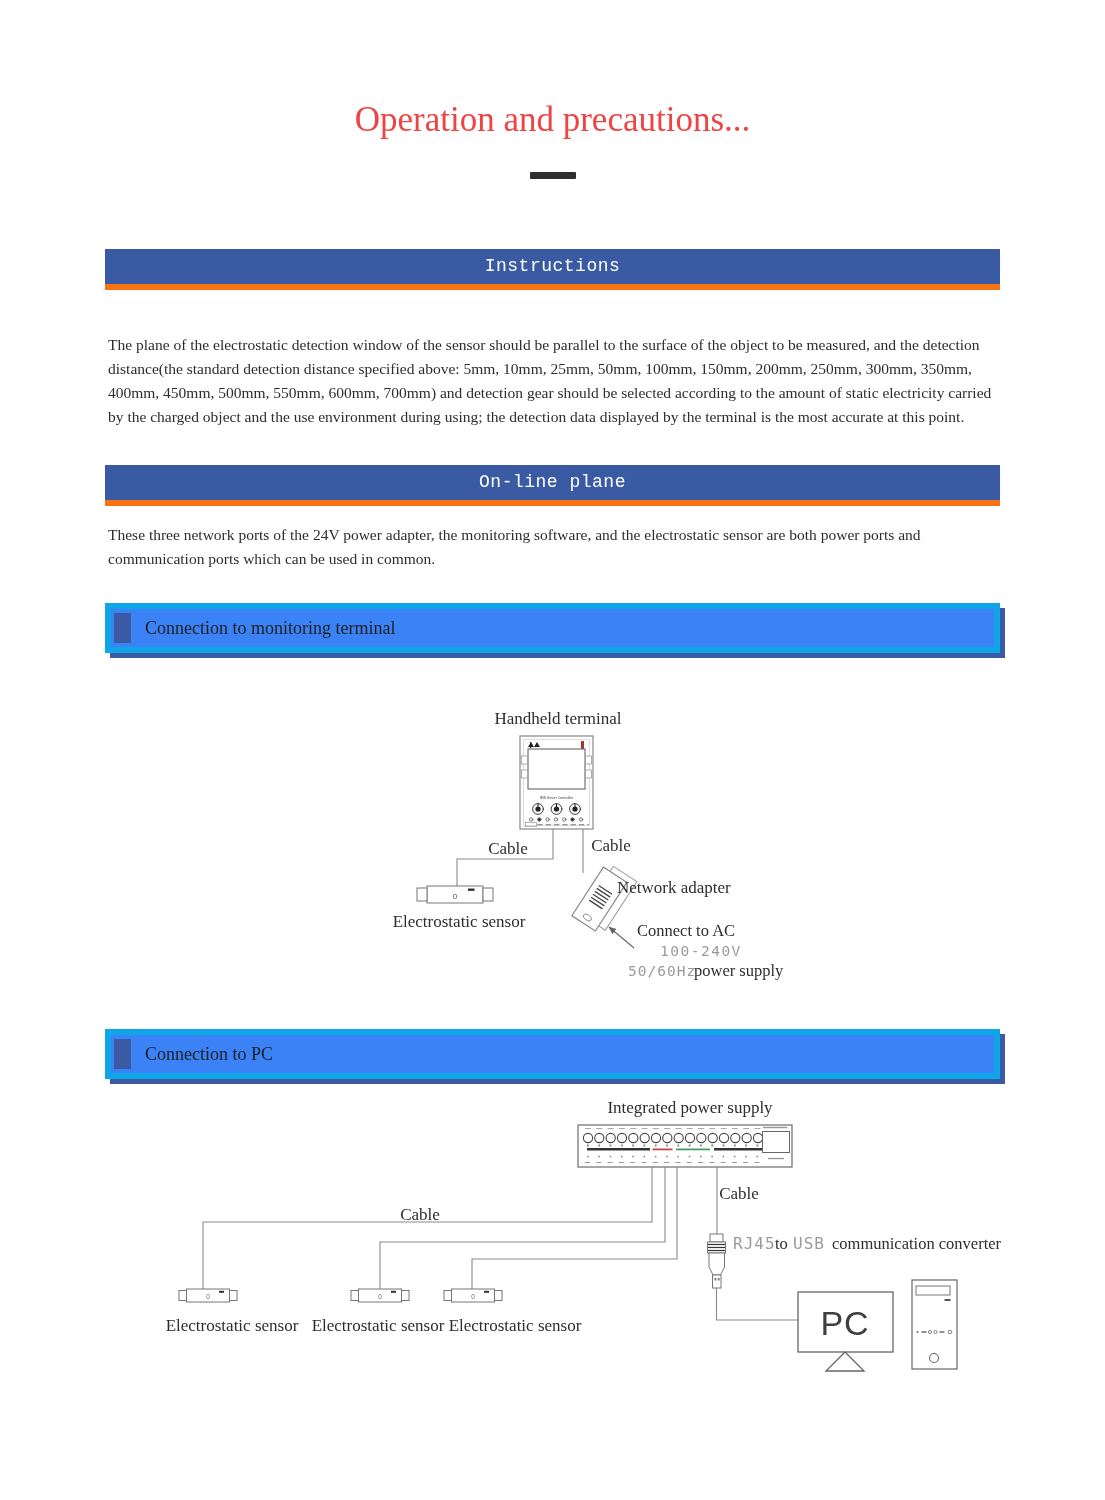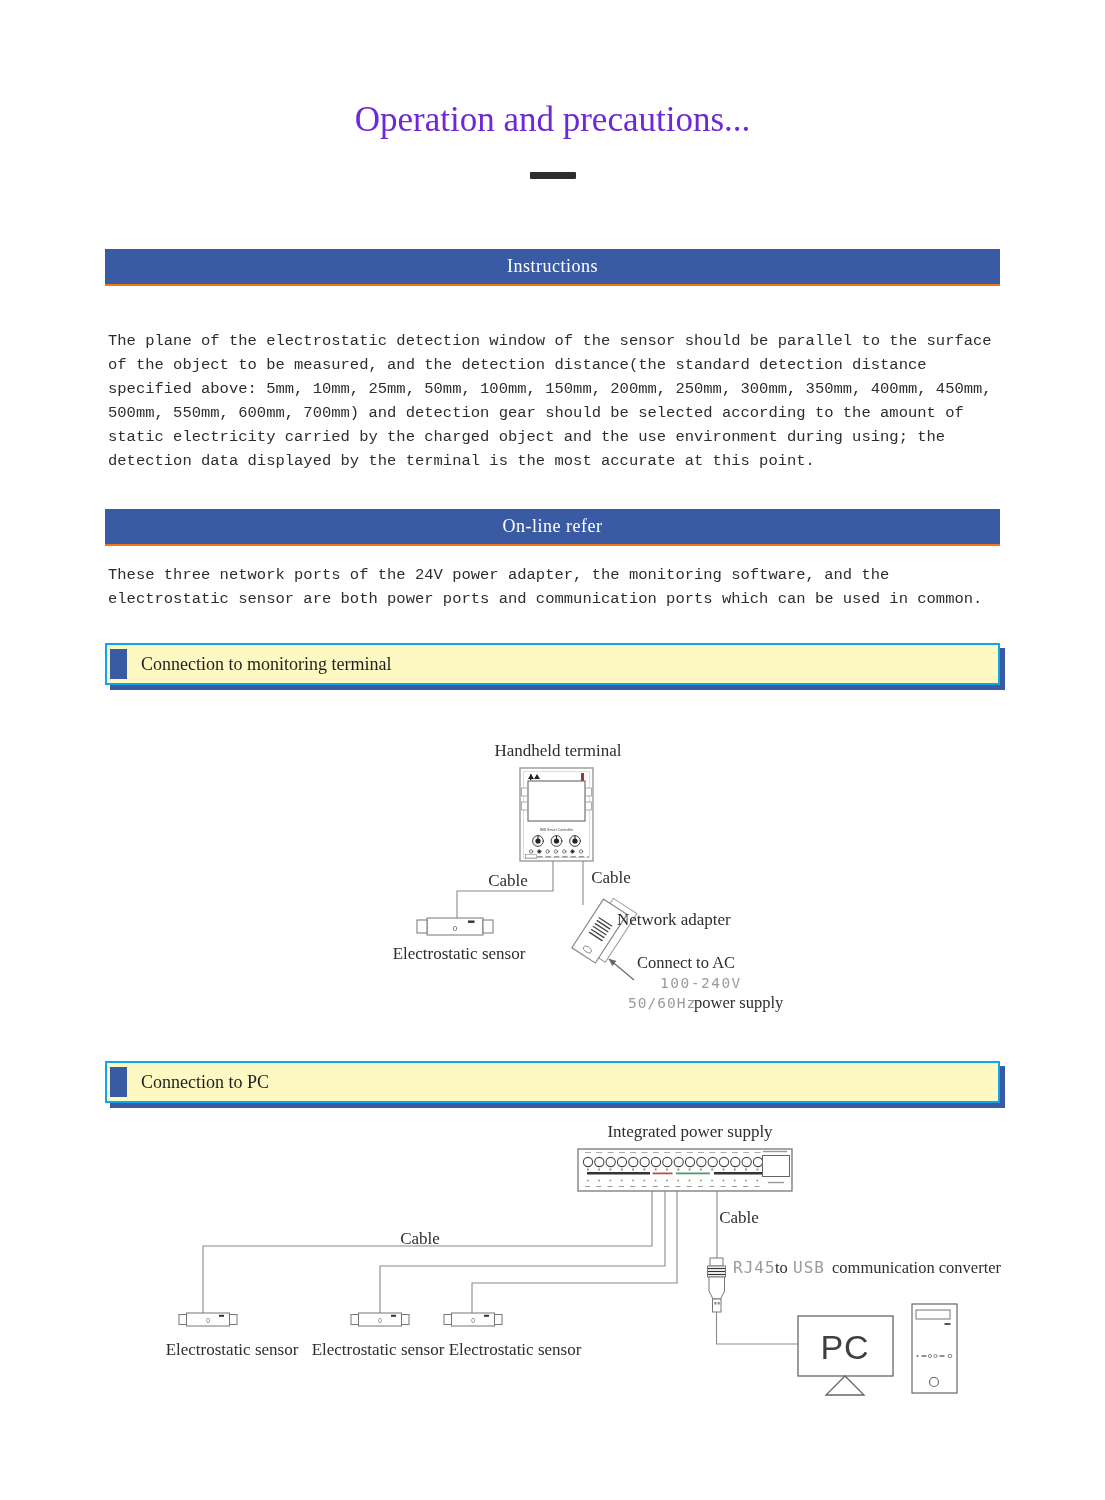--- a/index.html
+++ b/index.html
@@ -10,60 +10,61 @@
     color:#2d2d2d;
     overflow:hidden;
   }
   .content { width:895px; margin:0 auto; }
 
   .page-title {
     margin:100px 0 12px 0;
     text-align:center;
     font-size:35px;
     font-weight:normal;
-    color:#6d28d9;
+    color:#ef4444;
     letter-spacing:0px;
   }
   .title-dash {
     width:46px; height:7px;
     background:#2e2e2e;
     margin:32px auto 0 auto;
     border-radius:1px;
   }
 
   .banner {
     margin-top:70px;
     height:35px;
     line-height:35px;
     background:#3a5ba3;
-    border-bottom:2px solid #f97316;
+    border-bottom:6px solid #f97316;
     text-align:center;
     color:#ffffff;
     font-size:18px;
     letter-spacing:0.5px;
+    font-family:Liberation Mono, monospace;
   }
   .banner.second { margin-top:36px; }
 
   .para {
     margin:43px 0 0 0;
     width:890px;
     padding-left:3px;
     font-size:15.5px;
     line-height:24px;
     color:#2d2d2d;
   }
   .para.online { margin-top:17px; }
-  .para p { margin:0;font-family:Liberation Mono, monospace; }
+  .para p { margin:0; }
 
   .section-header {
     margin-top:32px;
     position:relative;
     height:38px;
-    background:#fef9c3;
-    border:2px solid #0ea5e9;
+    background:#3b82f6;
+    border:6px solid #0ea5e9;
     box-shadow:5px 5px 0 0 #3a5ba3;
     text-decoration:underline;
   }
   .section-header.second { margin-top:38px;padding-left:27px; }
   .section-header .blue-square {
     position:absolute;
     left:3px; top:4px; bottom:4px;
     width:17px;
     background:#3a5ba3;
   }
@@ -91,21 +92,21 @@
 <div class="content">
 
   <h1 class="page-title">Operation and precautions...</h1>
   <div class="title-dash"></div>
 
   <div class="banner">Instructions</div>
   <div class="para">
     <p>The plane of the electrostatic detection window of the sensor should be parallel to the surface of the object to be measured, and the detection distance(the standard detection distance specified above: 5mm, 10mm, 25mm, 50mm, 100mm, 150mm, 200mm, 250mm, 300mm, 350mm, 400mm, 450mm, 500mm, 550mm, 600mm, 700mm) and detection gear should be selected according to the amount of static electricity carried by the charged object and the use environment during using; the detection data displayed by the terminal is the most accurate at this point.</p>
   </div>
 
-  <div class="banner second">On-line refer</div>
+  <div class="banner second">On-line plane</div>
   <div class="para online">
     <p>These three network ports of the 24V power adapter, the monitoring software, and the electrostatic sensor are both power ports and communication ports which can be used in common.</p>
   </div>
 
   <div class="section-header">
     <div class="blue-square"></div>
     <div class="header-text">Connection to monitoring terminal</div>
   </div>
 
 </div>

